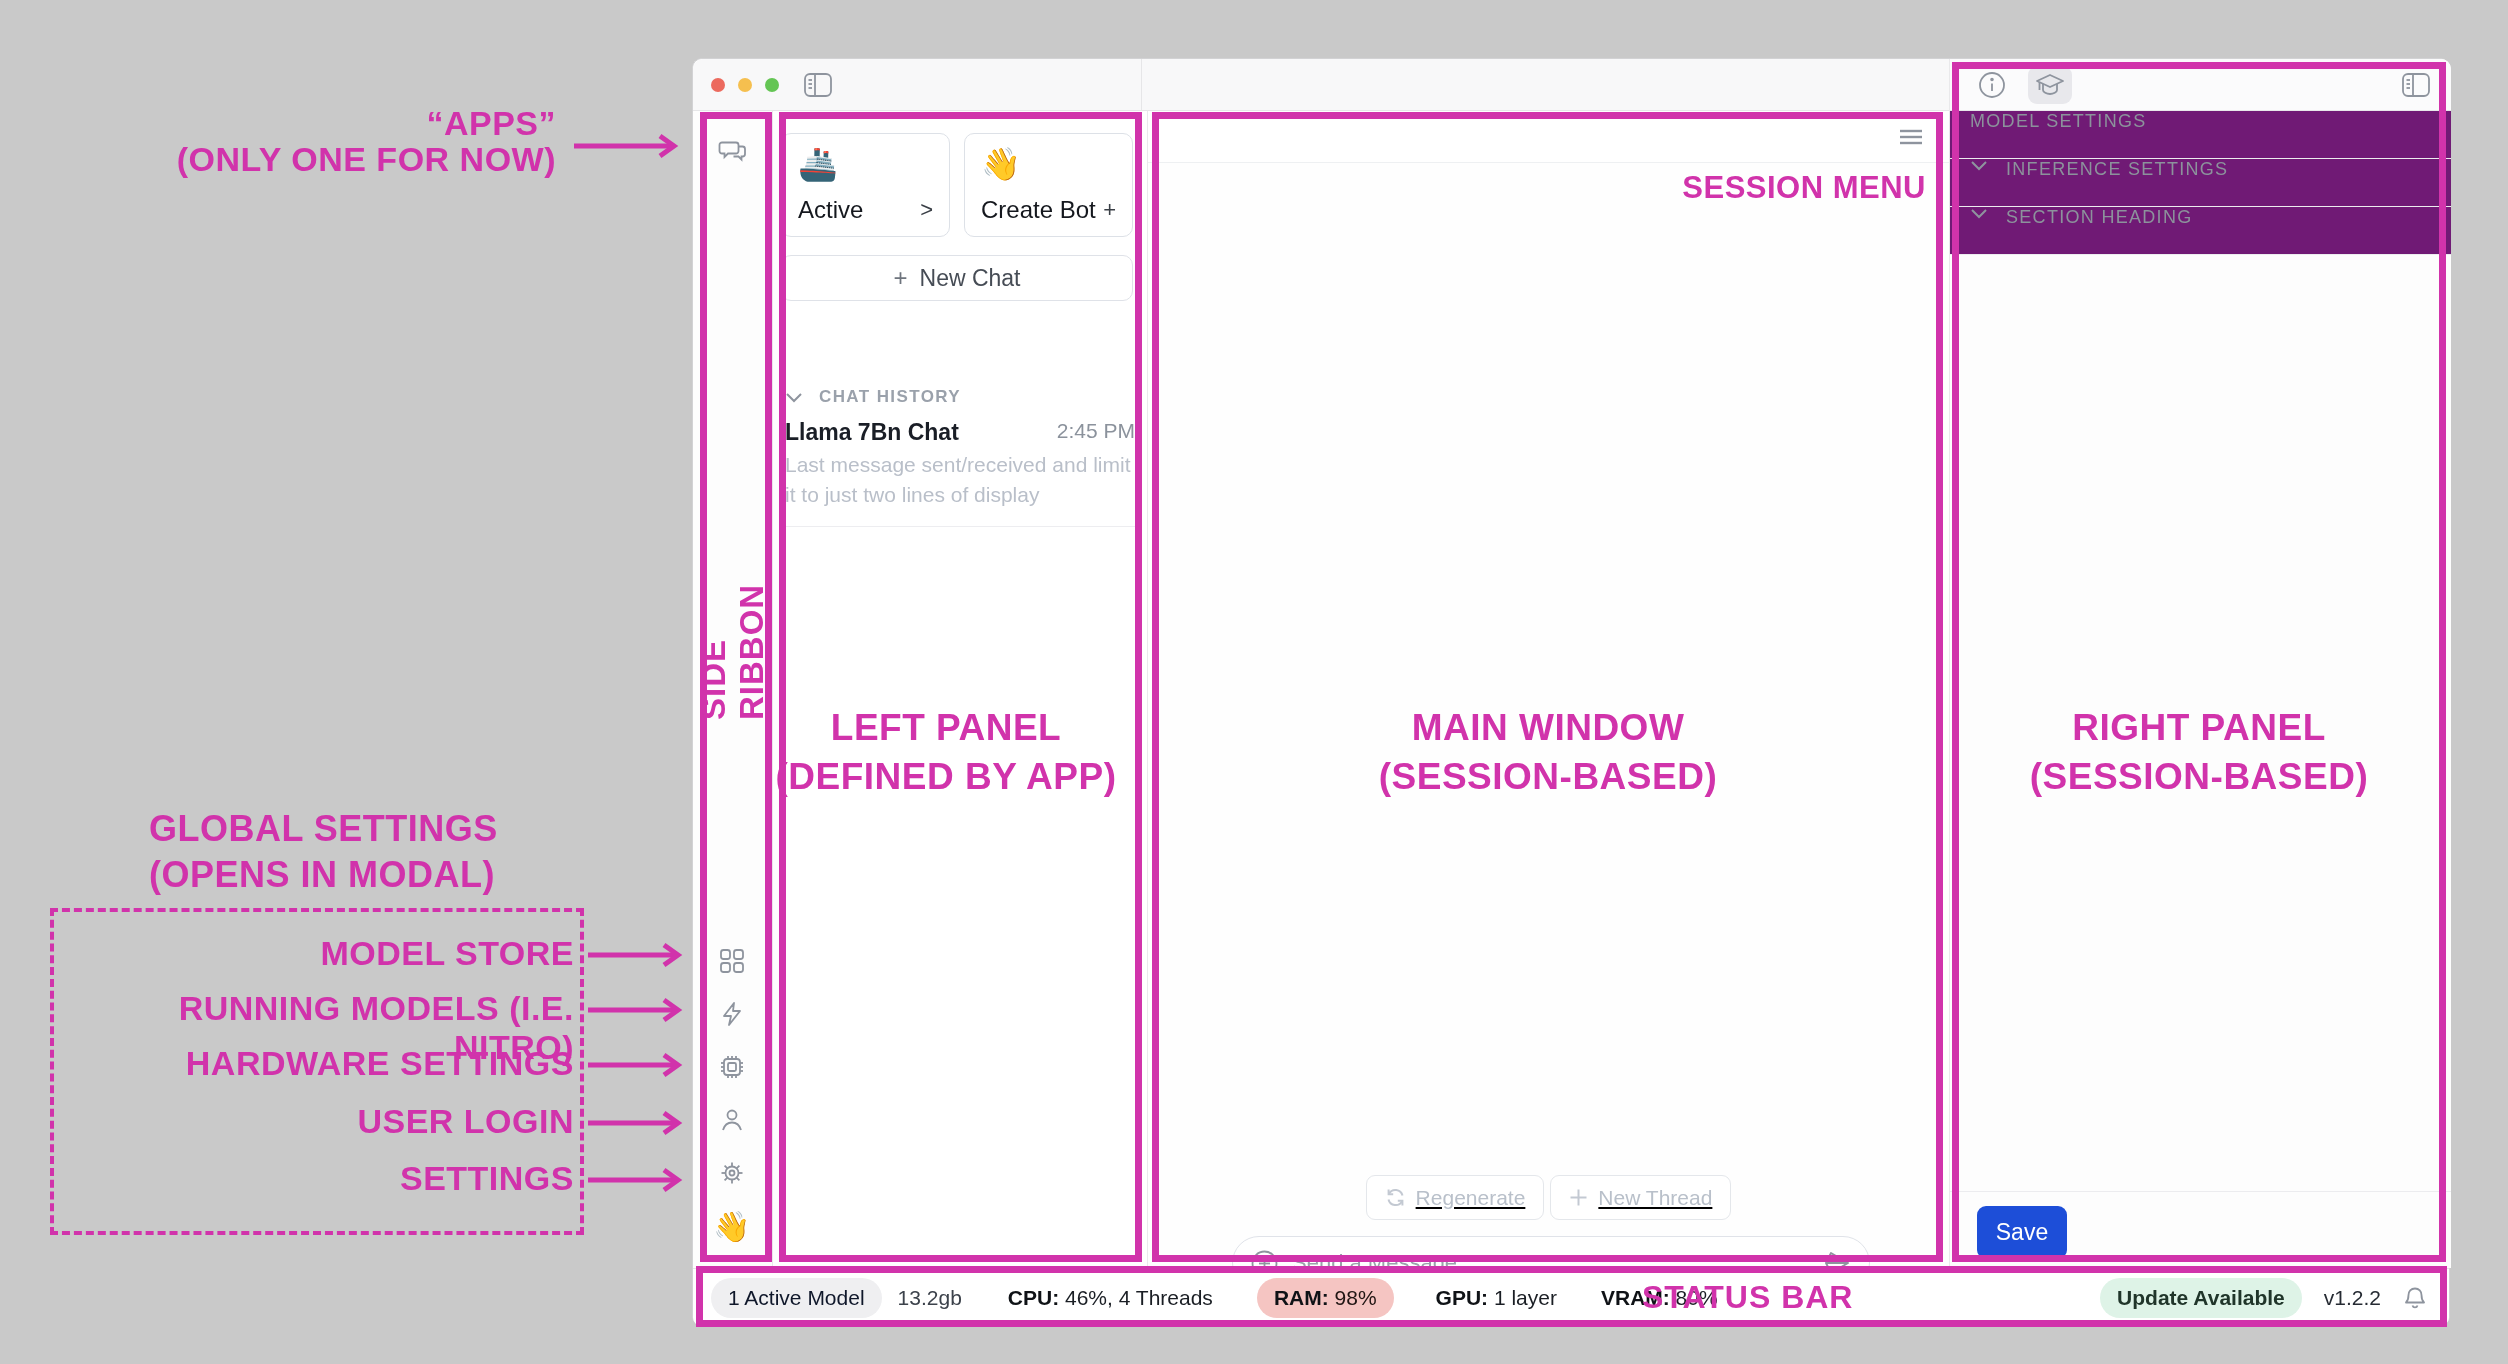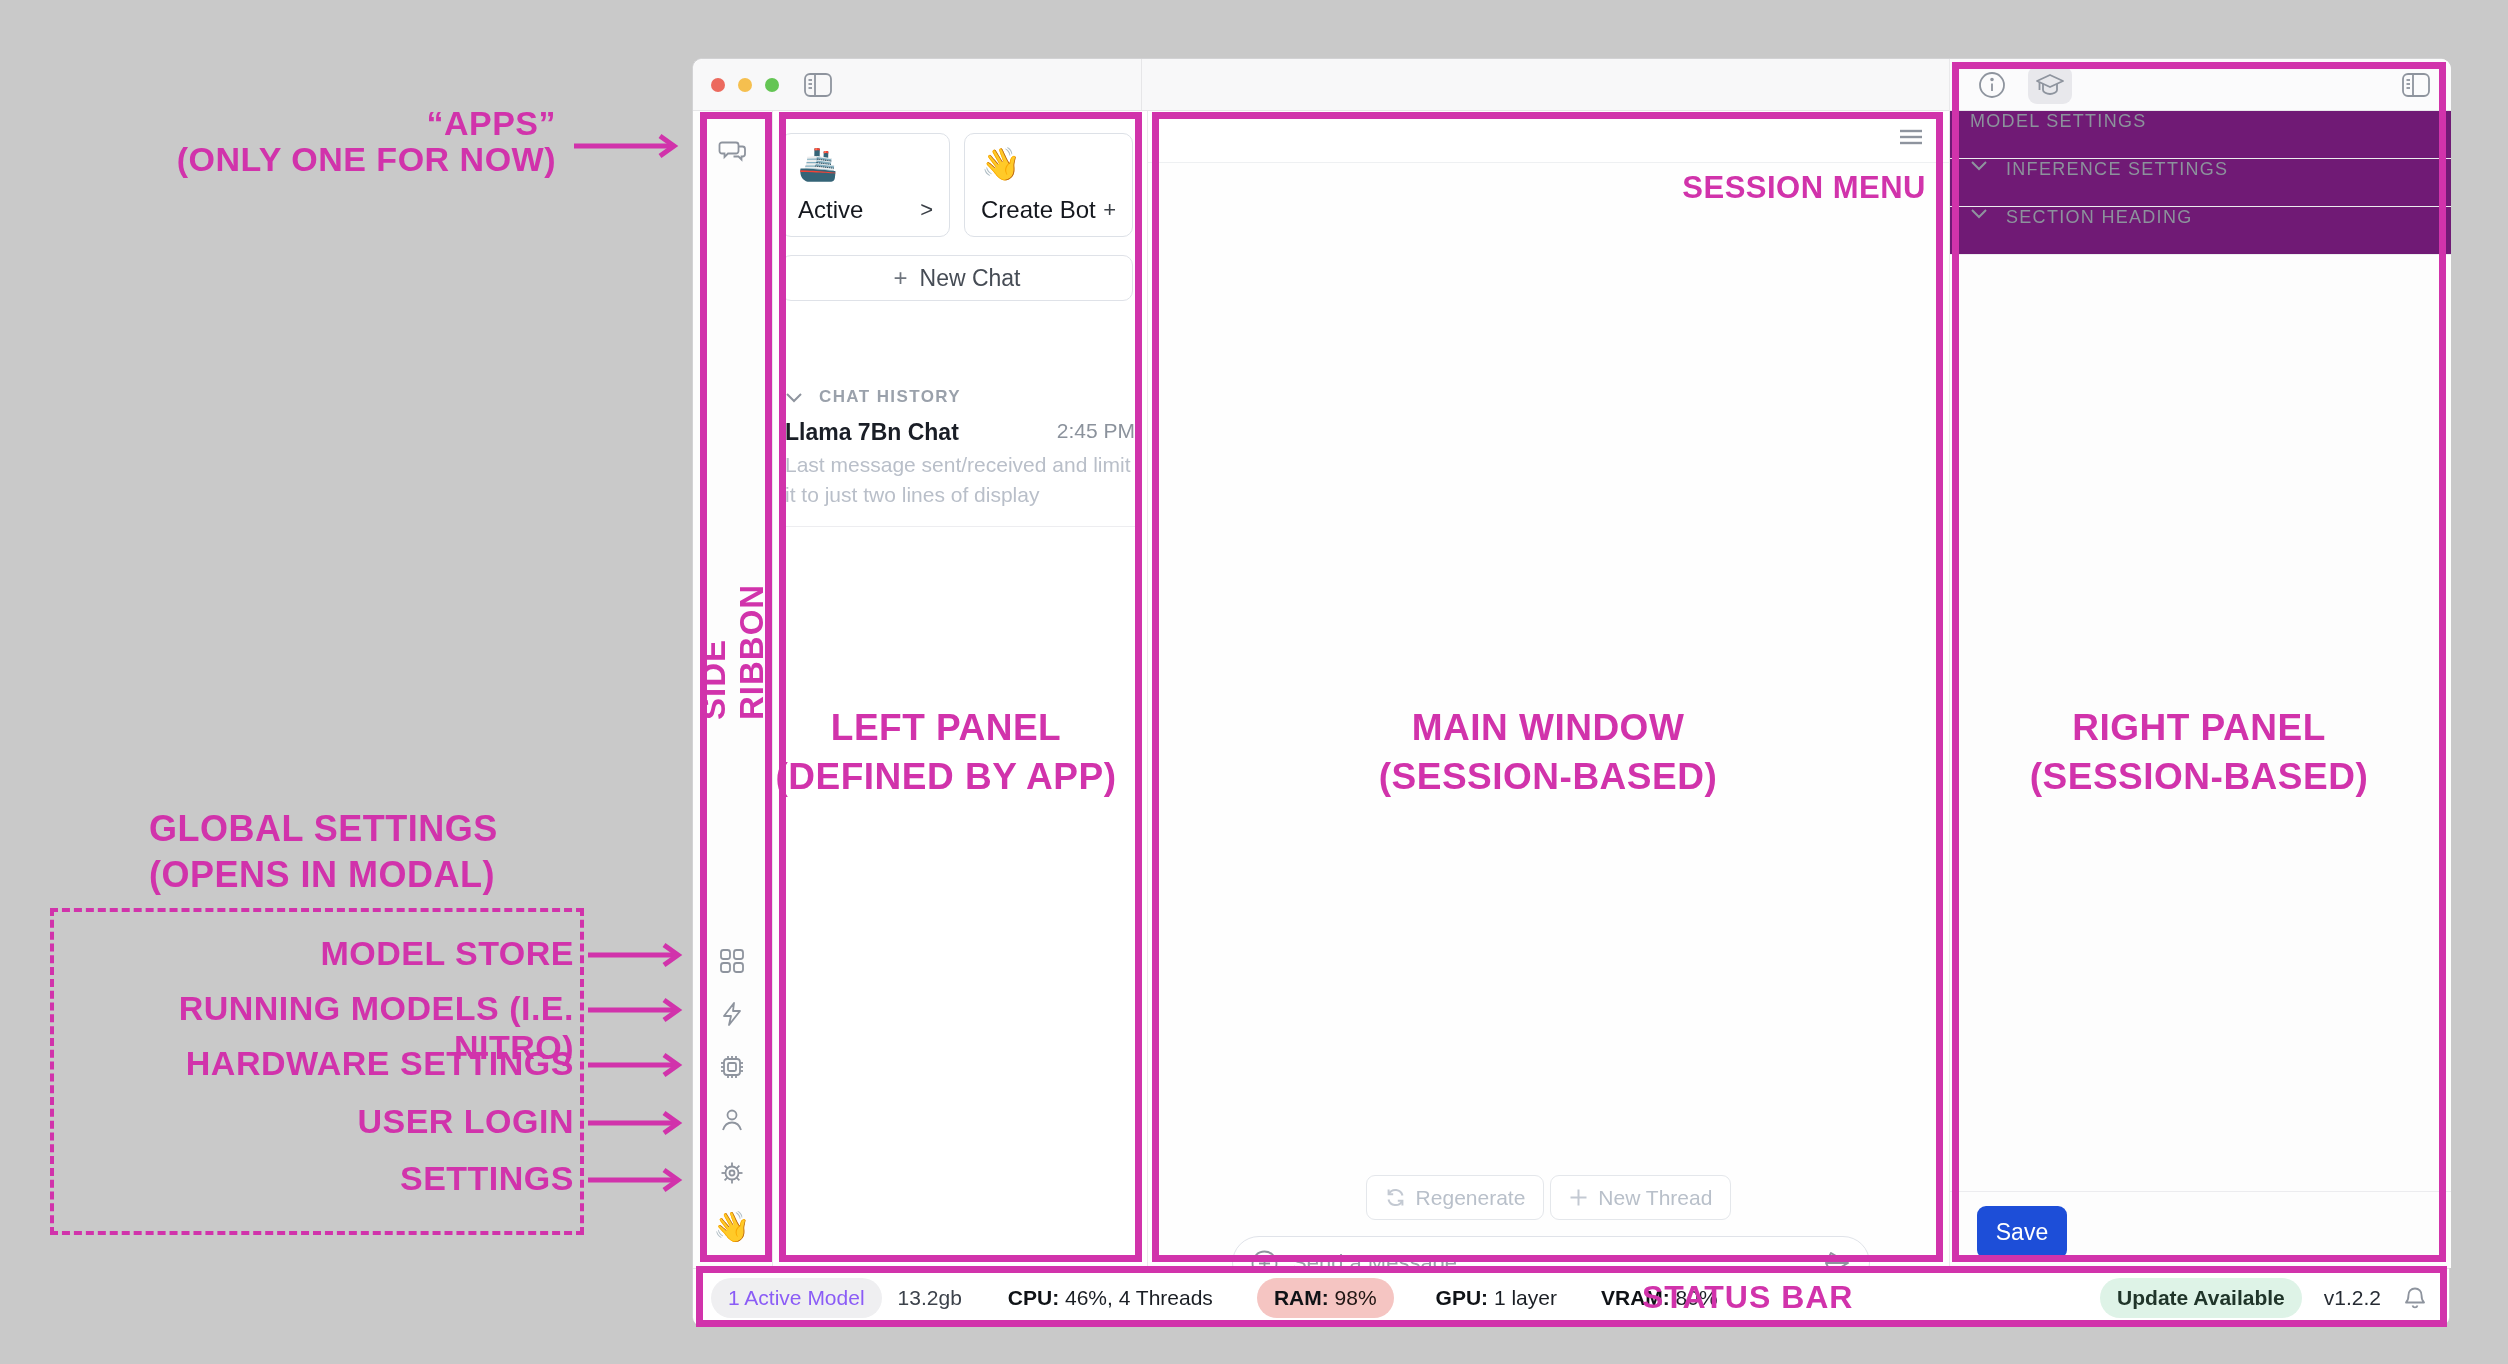--- a/index.html
+++ b/index.html
@@ -81,21 +81,21 @@
 
   
   .main-area { position:absolute; left:455px; top:52px; width:801px; height:1157px; background:#fefefe; }
   .main-header {
     position:absolute; left:0; top:0; width:100%; height:52px;
     border-bottom:1px solid #eef0f2; background:#fff;
     display:flex; align-items:center; justify-content:flex-end; padding-right:26px;
   }
   .thread-actions {
     position:absolute; left:0; top:1064px; width:100%;
-    display:flex; justify-content:center; gap:6px;
+    display:flex; justify-content:center; gap:6px;text-decoration:underline;
   }
   .ghost-btn {
     display:flex; align-items:center; gap:10px; height:45px; padding:0 18px;
     border:1px solid #e4e7eb; border-radius:9px; background:#fff;
     font-size:21px; color:#b9c0ca;
   }
   .ghost-btn .icon { color:#c3c9d2; }
   .composer {
     position:absolute; left:84px; top:1125px; width:638px; height:54px;
     border:1px solid #e0e3e9; border-radius:28px; background:#fff;
@@ -132,21 +132,21 @@
     font-family:"Liberation Sans", sans-serif;
   }
 
   
   .status-bar {
     position:absolute; left:0; top:1209px; width:100%; height:59px;
     background:#fff; border-top:1px solid #e6e6e8; border-radius:0 0 10px 10px;
   }
   .sb-left { position:absolute; left:18px; top:0; height:100%; display:flex; align-items:center; font-size:21px; color:#1a1e24; }
   .pill { border-radius:999px; padding:8px 17px; }
-  .pill-neutral { background:#efeff1; color:#8b5cf6; }
+  .pill-neutral { background:#efeff1; color:#0f172a; }
   .pill-ram { background:#f5c5c2; color:#201513; margin-right:42px; }
   .pill-update { background:#def3e7; color:#20352a; font-weight:bold; }
   .sb-size { color:#3c424b; margin:0 46px 0 16px; }
   .sb-group { margin-right:44px; }
   .sb-group b, .pill-ram b { font-weight:bold; color:#0f1216; }
   .sb-right { position:absolute; right:22px; top:0; height:100%; display:flex; align-items:center; gap:22px; font-size:21px; color:#262b33; }
 
   
   .ann { color:#d133ab; font-weight:800; letter-spacing:0.5px; }
   .ann-box { border:7px solid #d133ab; pointer-events:none; }

